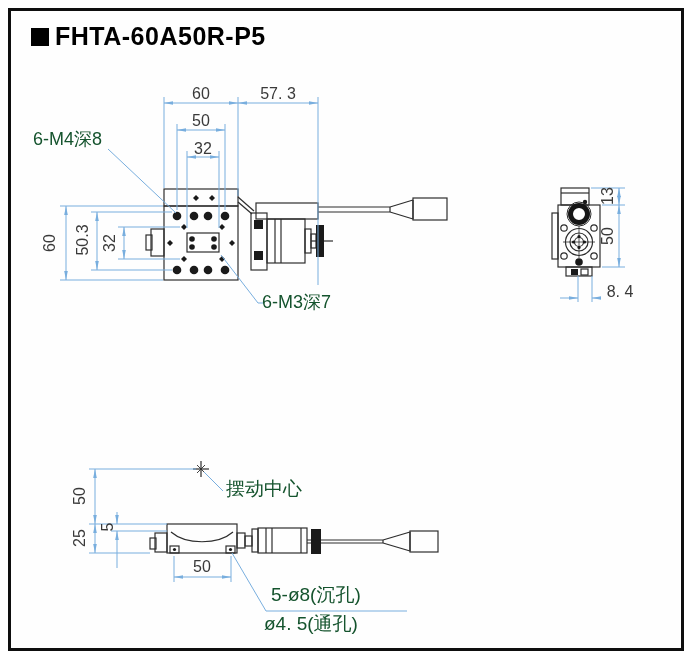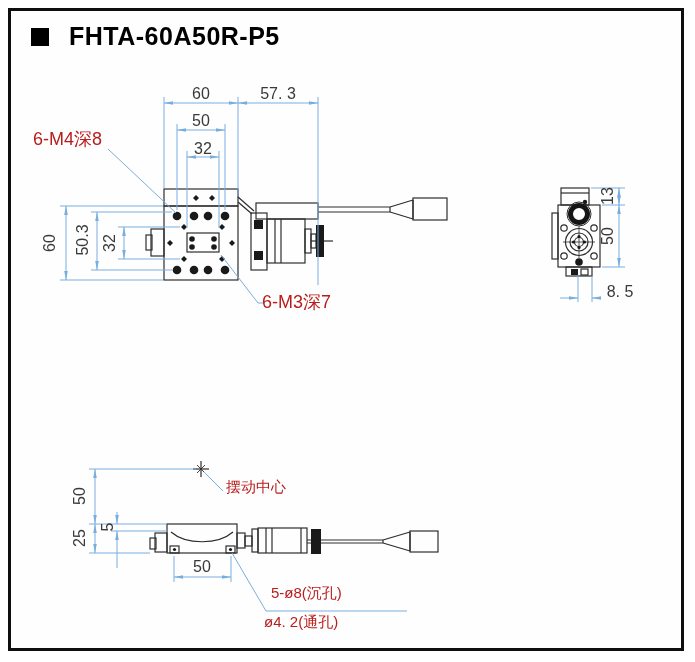--- a/index.html
+++ b/index.html
@@ -5,34 +5,34 @@
   html,body{margin:0;padding:0;}
   body{
     width:695px;height:662px;position:relative;background:#ffffff;
     font-family:"Liberation Sans", sans-serif;overflow:hidden;
   }
   .frame{
     position:absolute;left:8px;top:8px;width:676px;height:643px;
     border:3px solid #0e0e0e;box-sizing:border-box;background:#fefefe;
   }
   .title{
-    position:absolute;left:31px;top:22px;display:flex;align-items:center;gap:20px;
+    position:absolute;left:31px;top:22px;display:flex;align-items:center;gap:6px;
     font-size:25px;font-weight:bold;color:#000;letter-spacing:0.5px;
   }
   .title .sq{width:18px;height:18px;background:#000;display:inline-block;}
   svg.draw{position:absolute;left:0;top:0;}
   .dim{
     position:absolute;white-space:nowrap;color:#3a3a3a;font-size:16px;
     transform:translate(-50%,-50%);line-height:1;
   }
   .dim.rot{transform:translate(-50%,-50%) rotate(-90deg);}
   .lbl{
-    position:absolute;white-space:nowrap;color:#b91c1c;font-size:18px;line-height:1;
-  }
-  .lbl.cjk{font-size:15px;}
+    position:absolute;white-space:nowrap;color:#14532d;font-size:18px;line-height:1;
+  }
+  .lbl.cjk{font-size:19px;}
 </style>
 </head>
 <body>
 
 <div class="frame"></div>
 
 <div class="title">
   <span class="sq"></span>
   <span>FHTA-60A50R-P5</span>
 </div>
@@ -254,22 +254,22 @@
 <span class="dim" style="left:203px;top:149px">32</span>
 <span class="dim rot" style="left:50px;top:243px">60</span>
 <span class="dim rot" style="left:83px;top:240px">50.3</span>
 <span class="dim rot" style="left:110px;top:243px">32</span>
 
 <span class="lbl" style="left:33px;top:130px">6-M4深8</span>
 <span class="lbl" style="left:262px;top:293px">6-M3深7</span>
 
 <span class="dim rot" style="left:608px;top:196px">13</span>
 <span class="dim rot" style="left:608px;top:236px">50</span>
-<span class="dim" style="left:620px;top:292px">8. 5</span>
+<span class="dim" style="left:620px;top:292px">8. 4</span>
 
 <span class="dim rot" style="left:80px;top:496px">50</span>
 <span class="dim rot" style="left:80px;top:538px">25</span>
 <span class="dim rot" style="left:108px;top:527px">5</span>
 <span class="dim" style="left:202px;top:567px">50</span>
 
 <span class="lbl cjk" style="left:226px;top:479px">摆动中心</span>
 <span class="lbl cjk" style="left:271px;top:585px">5-ø8(沉孔)</span>
-<span class="lbl cjk" style="left:264px;top:614px">ø4. 2(通孔)</span>
+<span class="lbl cjk" style="left:264px;top:614px">ø4. 5(通孔)</span>
 
 </body></html>

